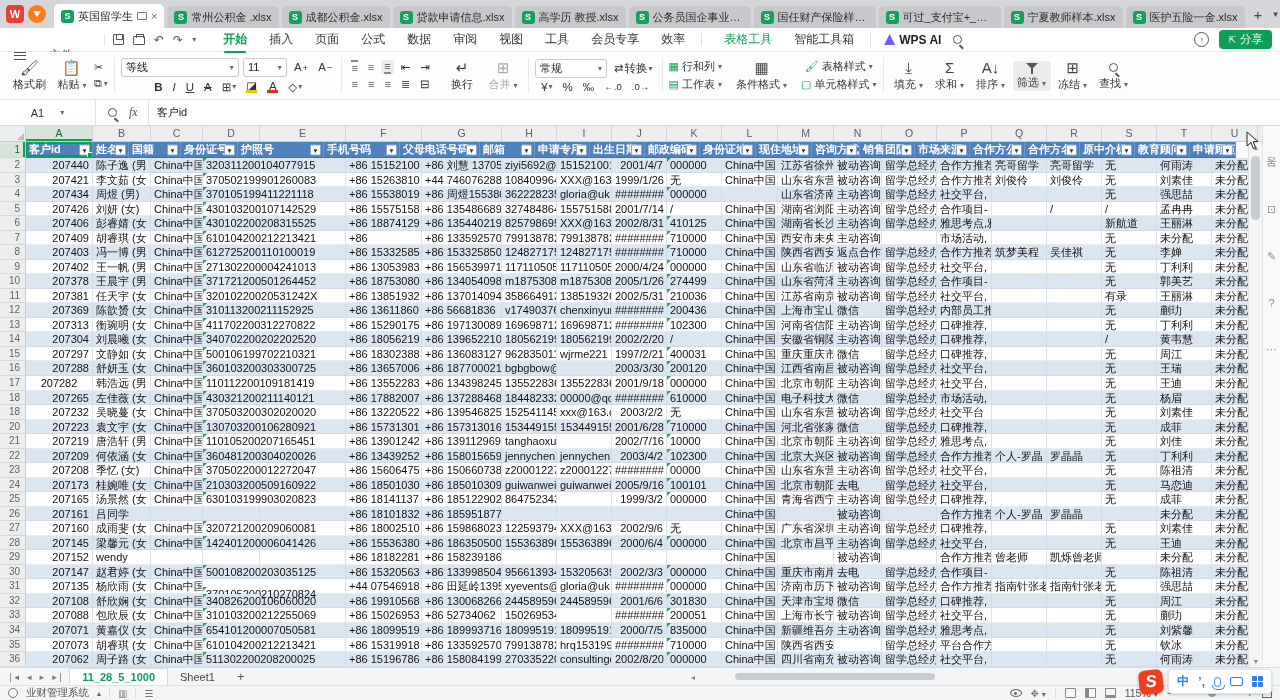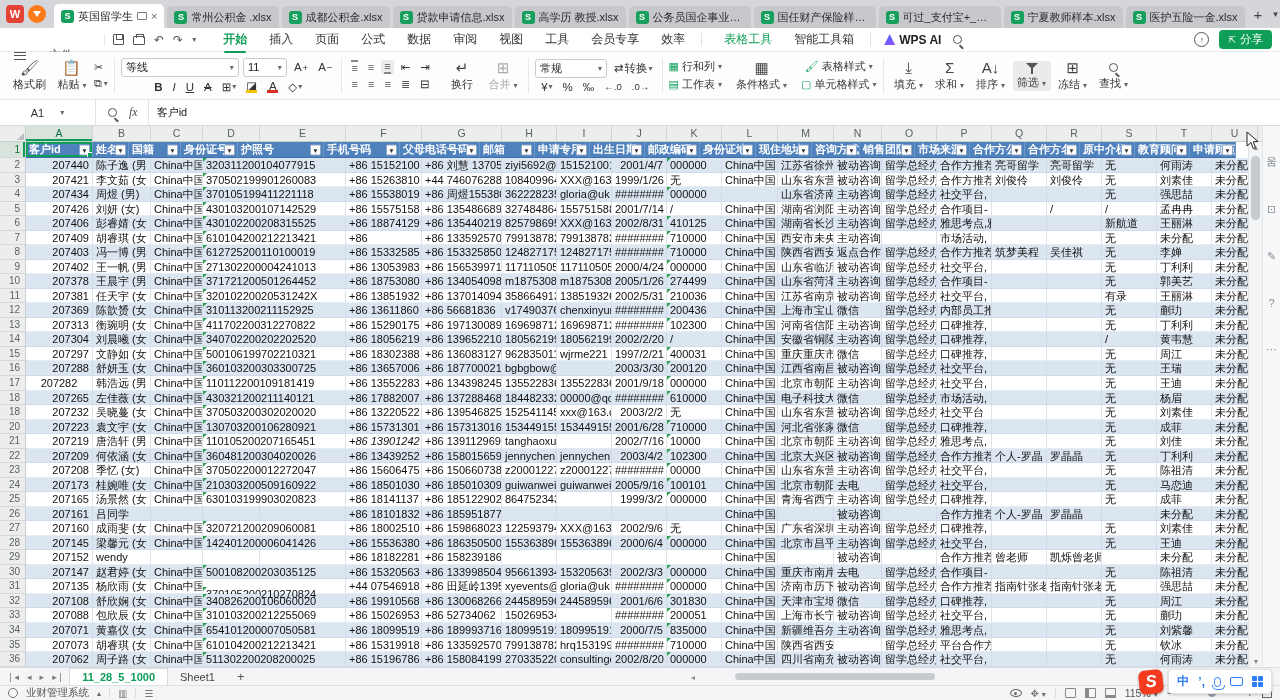--- a/index.html
+++ b/index.html
@@ -959,21 +959,21 @@
           <div class="c" style="width: 55px;">成菲</div>
           <div class="c" style="width: 46px;">未分配</div>
         </div>
         <div class="r">
           <div class="rnum">21</div>
           <div class="c ra" style="width: 67px;">207219</div>
           <div class="c" style="width: 58px;">唐浩轩 (男</div>
           <div class="c" style="width: 52px;">China中国</div>
           <div class="c ovf gt" style="width: 57px;">110105200207165451</div>
           <div class="c" style="width: 86px;"></div>
-          <div class="c" style="width: 76px; font-style: italic;">+86 13901242</div>
+          <div class="c" style="width: 76px;">+86 13901242</div>
           <div class="c" style="width: 80px;">+86 1391129694</div>
           <div class="c" style="width: 55px;">tanghaoxu</div>
           <div class="c" style="width: 55px;"></div>
           <div class="c ra" style="width: 55px;">2002/7/16</div>
           <div class="c gt" style="width: 55px;">10000</div>
           <div class="c" style="width: 56px;">China中国</div>
           <div class="c" style="width: 56px;">北京市朝阳</div>
           <div class="c" style="width: 48px;">主动咨询</div>
           <div class="c" style="width: 55px;">留学总经办</div>
           <div class="c" style="width: 55px;">雅思考点,</div>

